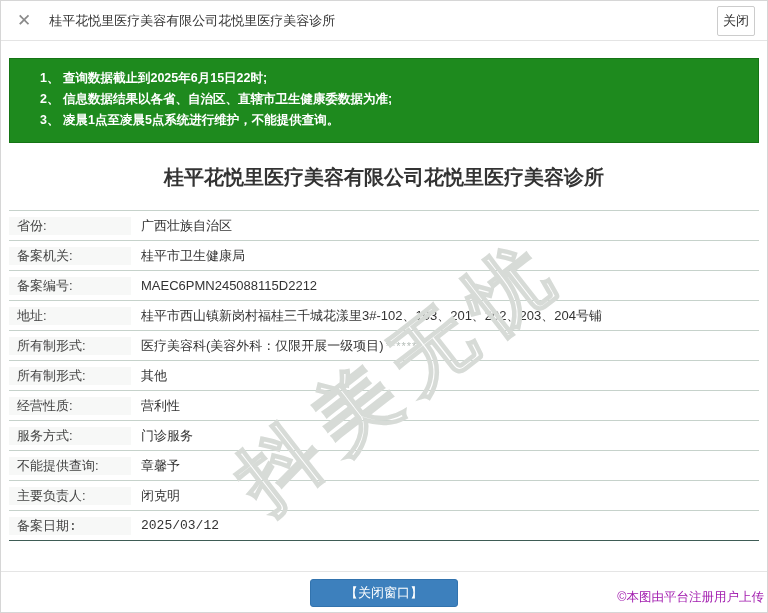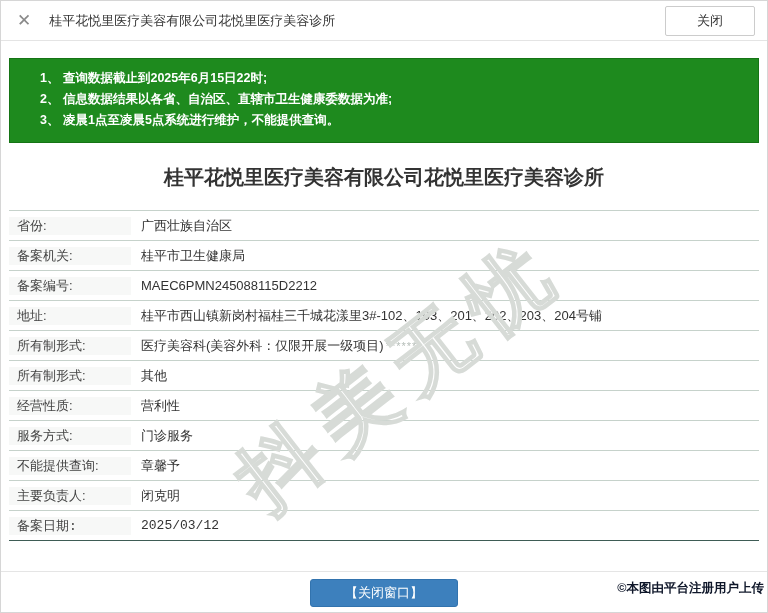--- a/index.html
+++ b/index.html
@@ -30,21 +30,21 @@
     cursor: pointer;
   }
   .topbar-title { font-size: 13px; color: #333; }
   .topbar-spacer { flex: 1; }
   .btn-outline {
     background: #fff;
     border: 1px solid #cccccc;
     border-radius: 2px;
     color: #333;
     font-size: 13px;
-    padding: 5px 31px;
+    padding: 5px 5px;
     cursor: pointer;
     font-family: inherit;
   }
   
   .notice {
     margin: 17px 8px 0 8px;
     background: #1e8a1e;
     border: 1px solid #157415;
     color: #fff;
     padding: 9px 28px 11px 30px;
@@ -109,24 +109,24 @@
     color: #fff;
     font-size: 13px;
     padding: 4px 34px;
     cursor: pointer;
     font-family: inherit;
     white-space: nowrap;
   }
   .copyright {
     position: absolute;
     right: 3px;
-    bottom: 15px;
+    bottom: 6px;
     font-size: 12.5px;
-    font-weight: bold;
-    color: #0f172a;
+    font-weight: normal;
+    color: #a21caf;
     white-space: nowrap;
   }
   
   .watermark {
     position: absolute;
     left: 180px;
     top: 320px;
     width: 440px;
     text-align: center;
     transform: rotate(-38deg);

